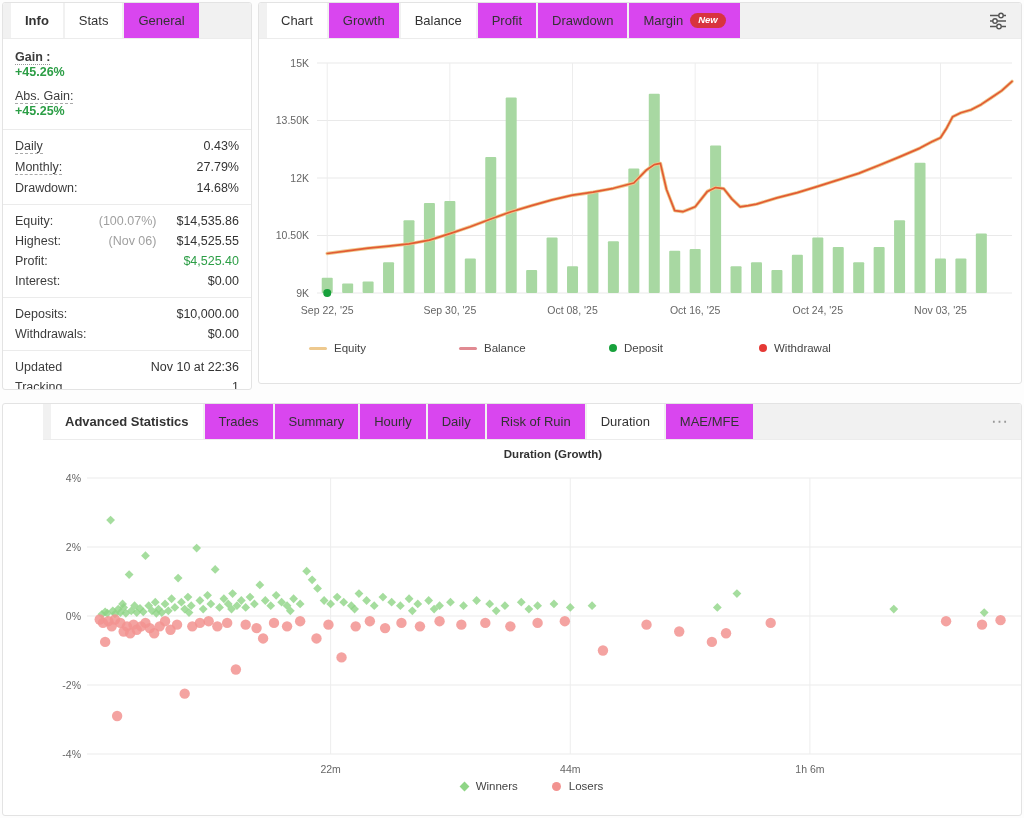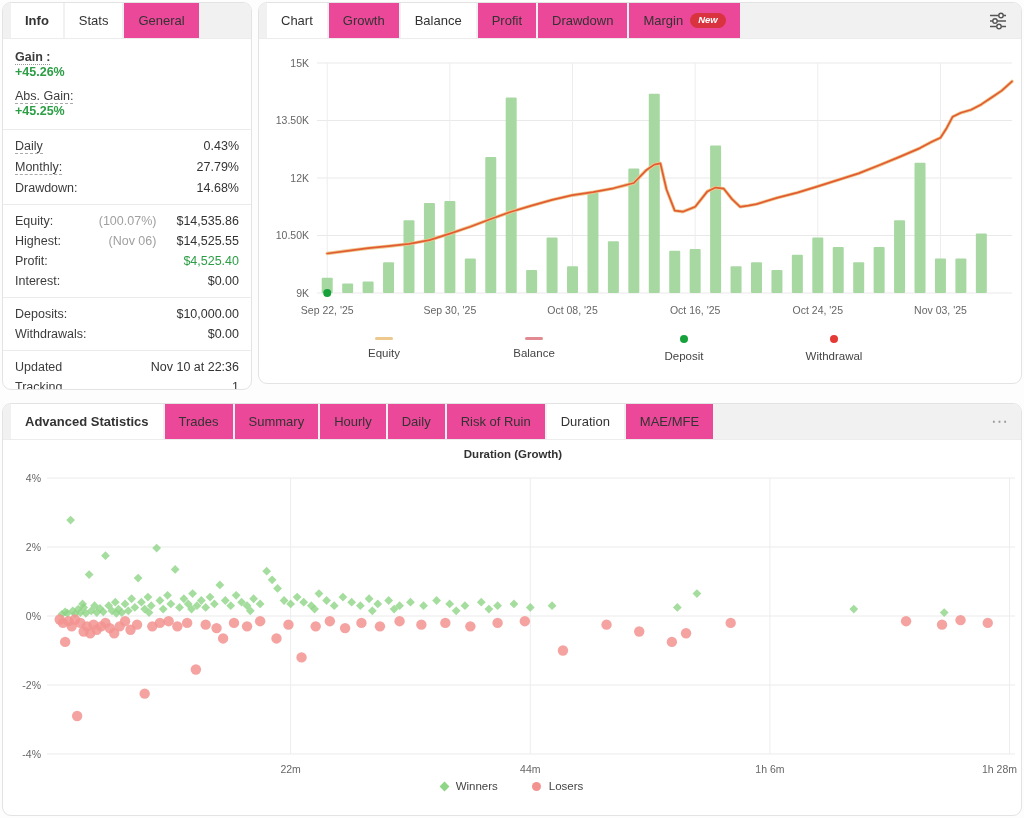--- a/index.html
+++ b/index.html
@@ -1,27 +1,27 @@
 <!DOCTYPE html>
 <html><head>
 <meta charset="utf-8">
 <style>
   * { box-sizing: border-box; margin: 0; padding: 0; }
   html,body { width:1024px; height:818px; background:#fdfdfd; font-family:"Liberation Sans", sans-serif; overflow:hidden; }
   .page { padding:2px; }
   .top-row { display:flex; gap:6px; }
-  .card { background:#fff; border:1px solid #e3e3e3; border-radius:9px; overflow:hidden; }
+  .card { background:#fff; border:1px solid #e3e3e3; border-radius:3px; overflow:hidden; }
   .info-card { width:250px; height:388px; flex:none; }
   .chart-card { flex:1; height:382px; display:flex; flex-direction:column; }
-  .stats-card { margin-top:13px; height:413px; display:flex; flex-direction:column; }
+  .stats-card { margin-top:13px; height:413px; display:flex; flex-direction:column;padding-left:40px; }
 
   .tabstrip { display:flex; align-items:stretch; height:36px; background:#f1f1f1; border-bottom:1px solid #ececec; padding-left:8px; flex:none; }
   .tab { display:flex; align-items:center; padding:0 14px; font-size:13px; color:#333; margin-right:2px; white-space:nowrap; cursor:pointer; }
   .tab.white { background:#fff; }
-  .tab.gray { background:#ec4899; }
+  .tab.gray { background:#d946ef; }
   .tab.bold { font-weight:bold; }
   .badge-new { margin-left:7px; background:#d8333f; color:#fff; font-size:9.5px; font-weight:bold; font-style:italic; padding:2px 8px 3px; border-radius:9px; line-height:1; }
   .strip-right { margin-left:auto; display:flex; align-items:center; padding-right:12px; }
   .ellipsis-menu { color:#999; font-size:17px; letter-spacing:1px; cursor:pointer; line-height:1; }
 
   
   .info-body { font-size:12.5px; color:#444; }
   .sec { padding:6px 12px; border-bottom:1px solid #ebebeb; }
   .sec:last-child { border-bottom:none; }
   .sec .row { display:flex; justify-content:space-between; align-items:baseline; padding:3px 0; }
@@ -30,21 +30,21 @@
   .lbl.dotted { border-bottom:1px dotted #999; }
   .lbl.dashed { border-bottom:1px dashed #aaa; }
   .lbl.bold { font-weight:bold; }
   .val { color:#333; text-align:right; }
   .val .muted { color:#a0a0a0; margin-right:20px; }
   .green { color:#2c9e46; font-weight:bold; }
   .green-normal { color:#2c9e46;text-align:right; }
 
   
   .chart-legend { display:flex; align-items:center; height:38px; padding-left:50px; flex:none; }
-  .chart-legend .item { display:flex; align-items:center; gap:7px; font-size:11.5px; color:#444; width:150px; cursor:pointer;flex-direction:column; }
+  .chart-legend .item { display:flex; align-items:center; gap:7px; font-size:11.5px; color:#444; width:150px; cursor:pointer; }
   .sw-line { width:18px; height:3px; border-radius:2px; display:inline-block; }
   .sw-dot { width:8px; height:8px; border-radius:50%; display:inline-block; }
 
   .scatter-wrap { position:relative; flex:1; }
   .scatter-legend { position:absolute; left:0; right:0; bottom:24px; display:flex; justify-content:center; gap:34px; align-items:center; }
   .scatter-legend .item { display:flex; align-items:center; gap:8px; font-size:11.5px; color:#444; cursor:pointer; }
   .sw-diamond { width:7px; height:7px; transform:rotate(45deg); display:inline-block; }
   .sw-circle { width:9px; height:9px; border-radius:50%; display:inline-block; }
 
   svg { display:block; }

